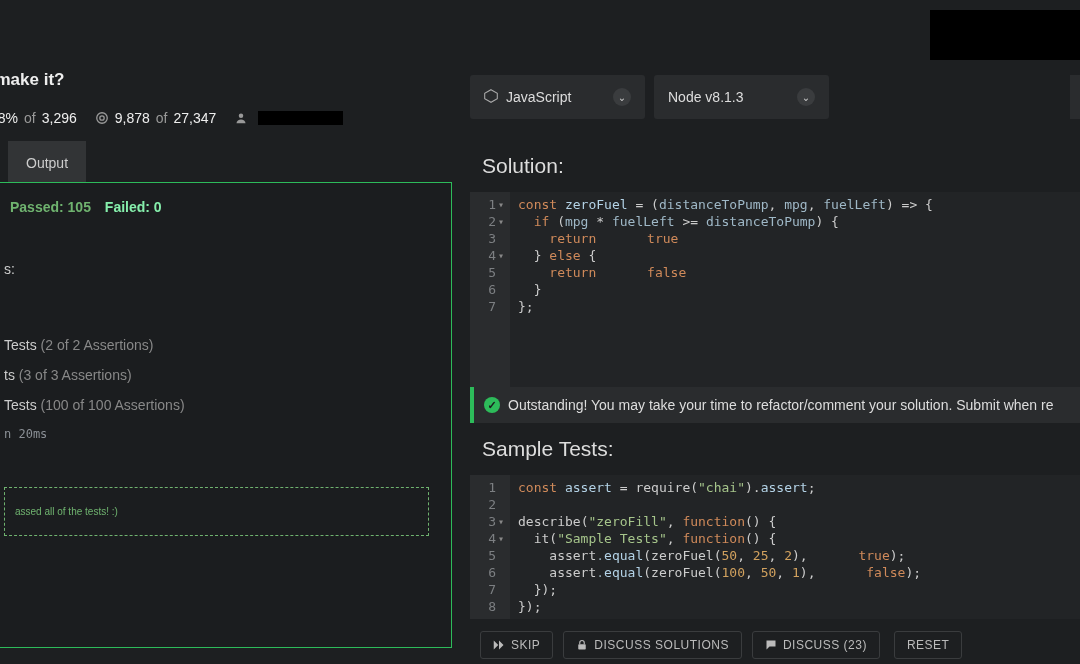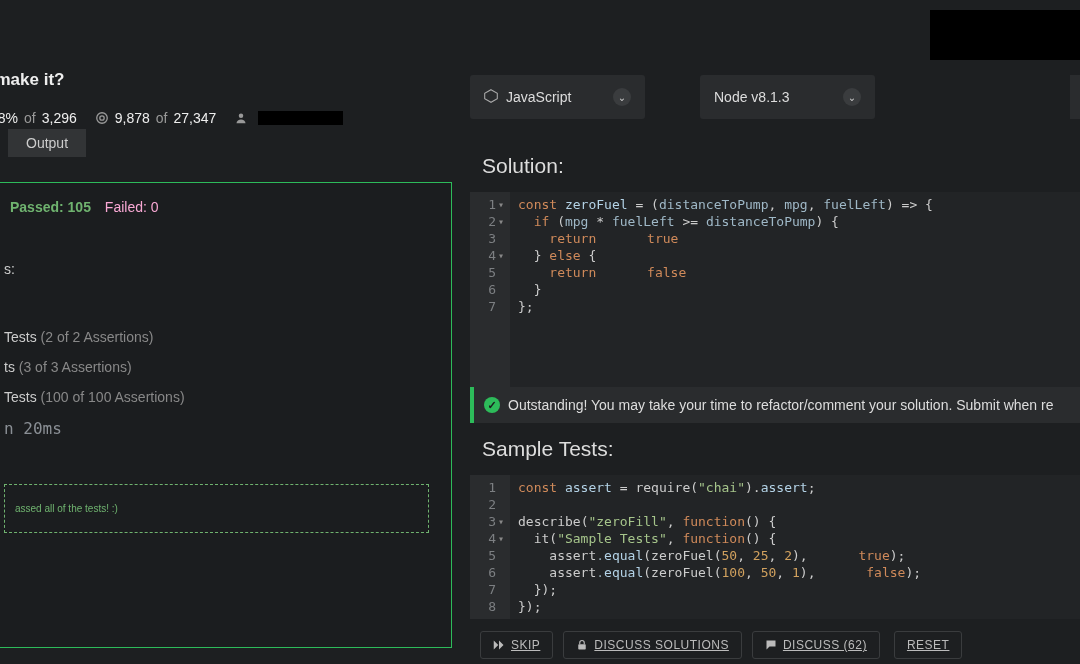--- a/index.html
+++ b/index.html
@@ -54,66 +54,66 @@
     border-radius: 3px;
     height: 44px;
     display: flex;
     align-items: center;
     padding: 0 14px;
     color: #ddd;
     cursor: pointer;
     justify-content: flex-end;
   }
   .dropdown.lang { left: 470px; width: 175px; }
-  .dropdown.node { left: 700px; width: 175px; }
+  .dropdown.node { left: 654px; width: 175px; }
   .dropdown .chev {
     margin-left: auto;
     width: 18px; height: 18px;
     border-radius: 50%;
     background: #3a3c3e;
     display: flex; align-items: center; justify-content: center;
     font-size: 10px; color: #ccc;
   }
   .dropdown .js-icon {
     margin-right: 8px;
   }
   .side-panel {
     position: absolute;
     right: 0; top: 75px;
     width: 10px; height: 44px;
     background: #2a2c2e;
   }
 
   .tab-output {
     position: absolute;
-    left: 8px; top: 129px;
+    left: 8px; top: 141px;
     background: #323436;
-    padding: 6px 18px;
+    padding: 14px 18px;
     color: #ccc;
     font-size: 14px;
     cursor: pointer;
   }
 
   .results {
     position: absolute;
     left: -30px; top: 182px;
     width: 482px;
     height: 466px;
     border: 1px solid #2dbb5a;
     border-left: none;
     background: #1b1d1f;
     padding: 16px 14px 14px 34px;
   }
   .results .passed { color: #6fb36f; font-weight: 700; margin-left: 6px; text-align: right; }
-  .results .failed { color: #f9a8d4; font-weight: 400; margin-left: 10px; }
+  .results .failed { color: #86efac; font-weight: 700; margin-left: 10px; }
   .results .sec-h { margin-top: 46px; color: #ccc; font-size: 14px; }
-  .results .test-line { margin-top: 28px; color: #ccc; }
+  .results .test-line { margin-top: 36px; color: #ccc; }
   .results .test-line .dim { color: #888; }
   .results .test-line + .test-line { margin-top: 14px; }
-  .results .completed { margin-top: 14px; color: #8a8f95; font-size: 16px; font-family: monospace; }
+  .results .completed { margin-top: 14px; color: #8a8f95; font-size: 12px; font-family: monospace; }
   .results .pass-box {
     margin-top: 46px;
     border: 1px dashed #6fb36f;
     padding: 18px 10px;
     color: #6fb36f;
     font-size: 10px;
     margin-right: 8px;
   }
 
   .right-col {
@@ -185,21 +185,20 @@
     border: 1px solid #3a3c3e;
     color: #bbb;
     padding: 6px 12px;
     border-radius: 3px;
     font-size: 12px;
     letter-spacing: 0.5px;
     display: inline-flex;
     align-items: center;
     gap: 6px;
     cursor: pointer;
-    text-decoration: underline;
   }
   .btn svg { width: 12px; height: 12px; }
   .reset { margin-left: 4px; }
   .solution-area { position: relative; }
   .solution-area .gutter, .solution-area .code { min-height: 195px; }
   .sample-area .gutter, .sample-area .code { min-height: 140px; }
 </style>
 </head>
 <body>
 
@@ -375,20 +374,20 @@
       <svg viewBox="0 0 16 16">
           <rect x="3" y="7" width="10" height="7" rx="1" fill="#bbb"></rect>
           <path d="M5 7V5a3 3 0 016 0v2" fill="none" stroke="#bbb" stroke-width="1.5"></path>
         </svg>
       <span>DISCUSS SOLUTIONS</span>
     </button>
     <button class="btn">
       <svg viewBox="0 0 16 16">
           <path d="M2 2h12v8H6l-4 4z" fill="#bbb"></path>
         </svg>
-      <span>DISCUSS (62)</span>
+      <span>DISCUSS (23)</span>
     </button>
     <button class="btn reset">
       <span>RESET</span>
     </button>
   </div>
 
 </div>
 
 </body></html>

